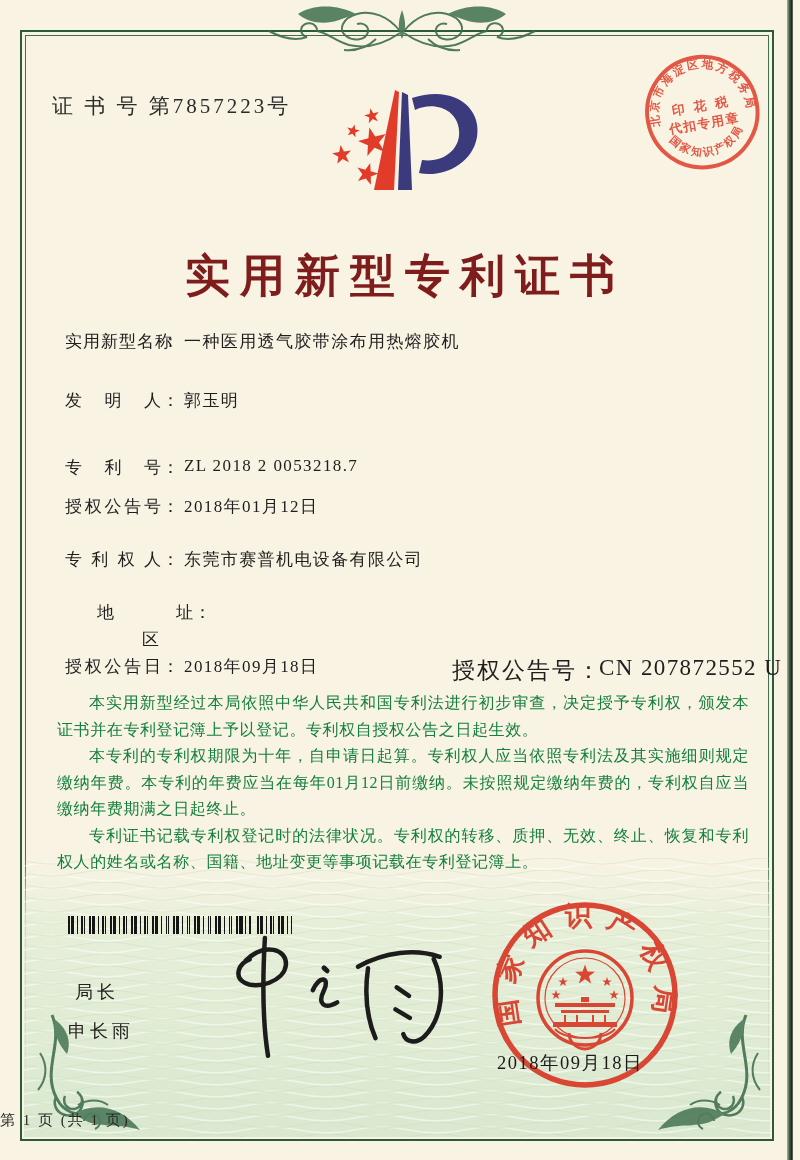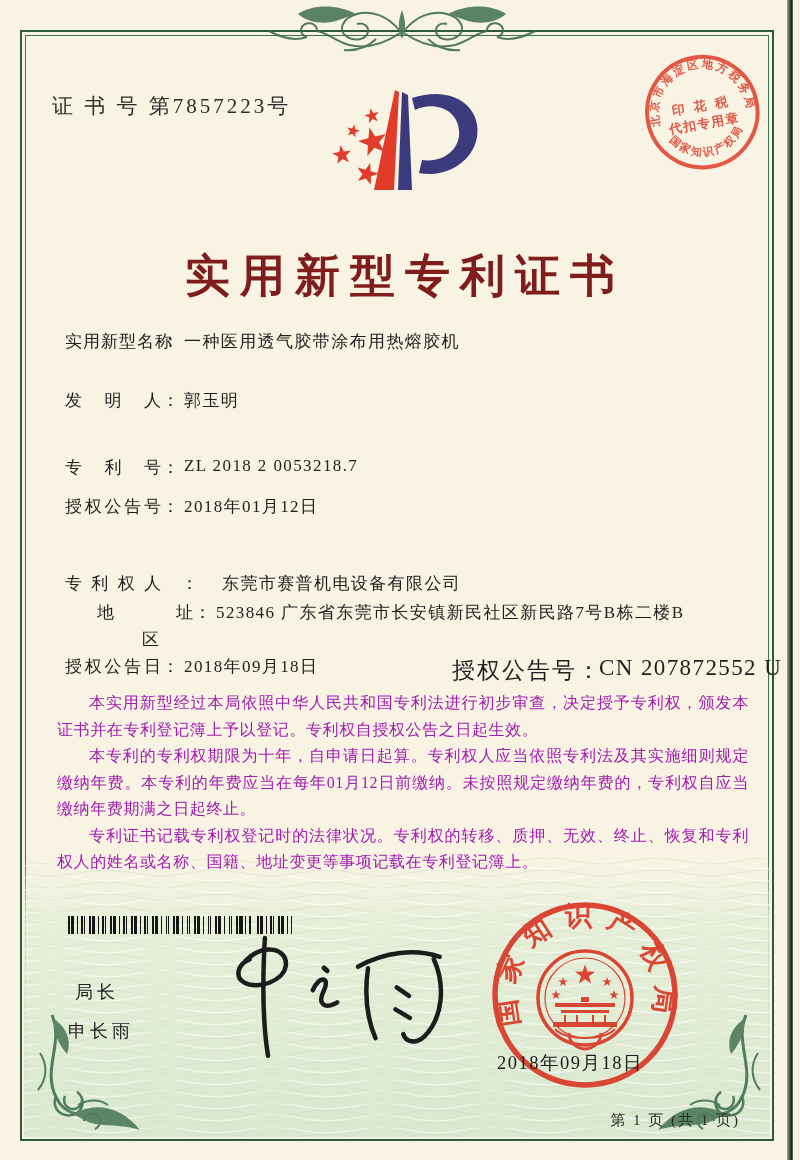--- a/index.html
+++ b/index.html
@@ -36,49 +36,49 @@
 
   .field-row { left:65px; display:flex; align-items:flex-start;
     font-size:17px; letter-spacing:1px; white-space:nowrap; }
   .f-label { width:97px; text-align:justify; text-align-last:justify; }
   .f-colon { width:22px; text-align:left; }
   .f-value { letter-spacing:1.4px; }
   .row-name    { top:330px; }
   .row-inv     { top:389px; }
   .row-patno   { top:424px;margin-top:32px; }
   .row-file    { top:495px; }
-  .row-patee   { top:572px;gap:19px; }
+  .row-patee   { top:548px; }
   .row-addr    { top:601px;margin-left:32px; }
   .addr-line2  { left:142px; top:628px; font-size:17px; letter-spacing:1px; }
   .row-grant   { top:655px; }
   .grant-right { left:452px; top:655px; display:flex; font-size:23px; letter-spacing:1px; white-space:nowrap; }
   .grant-right .g-label { letter-spacing:2px; }
 
   .body-text { left:57px; top:690px; width:692px;
-    font-size:16px; line-height:26.5px; text-align:justify; color:#a21caf; }
+    font-size:16px; line-height:26.5px; text-align:justify; color:#15803d; }
   .body-text p { text-indent:2em; letter-spacing:0.6px; }
 
   .barcode { left:68px; top:916px; width:224px; height:18px;
     background:repeating-linear-gradient(90deg,
       #151515 0 2px, transparent 2px 3.5px,
       #151515 3.5px 6.5px, transparent 6.5px 9px,
       #151515 9px 10px, transparent 10px 13.5px,
       #151515 13.5px 15.5px, transparent 15.5px 16.5px,
       #151515 16.5px 17.5px, transparent 17.5px 21px); }
 
   .officer-role { left:75px; top:980px; font-size:18px; letter-spacing:4px; color:#222; }
   .officer-name { left:68px; top:1019px; font-size:18px; letter-spacing:4px; color:#222;text-align:center; }
 
   .signature-svg { left:195px; top:928px; width:250px; height:138px; transform:rotate(-2deg); }
 
   .seal-svg { left:485px; top:895px; width:200px; height:200px; opacity:.93; }
   .seal-date { left:497px; top:1050px; font-size:18.5px; letter-spacing:1.5px; color:#1b1b1b; }
 
-  .footer { left:0; top:1111px; width:740px; text-align:right; font-size:15px;
-    letter-spacing:2px; color:#2a2a2a;padding-left:43px; }
+  .footer { left:0; top:1111px; width:740px; text-align:left; font-size:15px;
+    letter-spacing:2px; color:#2a2a2a; }
 
   .orn-top-svg { left:252px; top:3px; width:300px; height:56px; }
   .orn-bl-svg { left:26px; top:1013px; width:122px; height:126px; }
   .orn-br-svg { left:650px; top:1013px; width:122px; height:126px; transform:scaleX(-1); }
 
   svg text { font-family:"Liberation Serif","DejaVu Serif",serif; }
 </style>
 </head>
 <body>
 
@@ -199,21 +199,20 @@
   <span class="f-value">2018年01月12日</span>
 </div>
 <div class="abs field-row row-patee">
   <span class="f-label">专利权人</span>
   <span class="f-colon">：</span>
   <span class="f-value">东莞市赛普机电设备有限公司</span>
 </div>
 <div class="abs field-row row-addr">
   <span class="f-label">地址</span>
   <span class="f-colon">：</span>
-  <span class="f-value">523846 广东省东莞市长安镇新民社区新民路7号B栋二楼B</span>
 </div>
 <div class="abs addr-line2">区</div>
 <div class="abs field-row row-grant">
   <span class="f-label">授权公告日</span>
   <span class="f-colon">：</span>
   <span class="f-value">2018年09月18日</span>
 </div>
 <div class="abs grant-right">
   <span class="g-label">授权公告号</span>
   <span class="f-colon">：</span>

